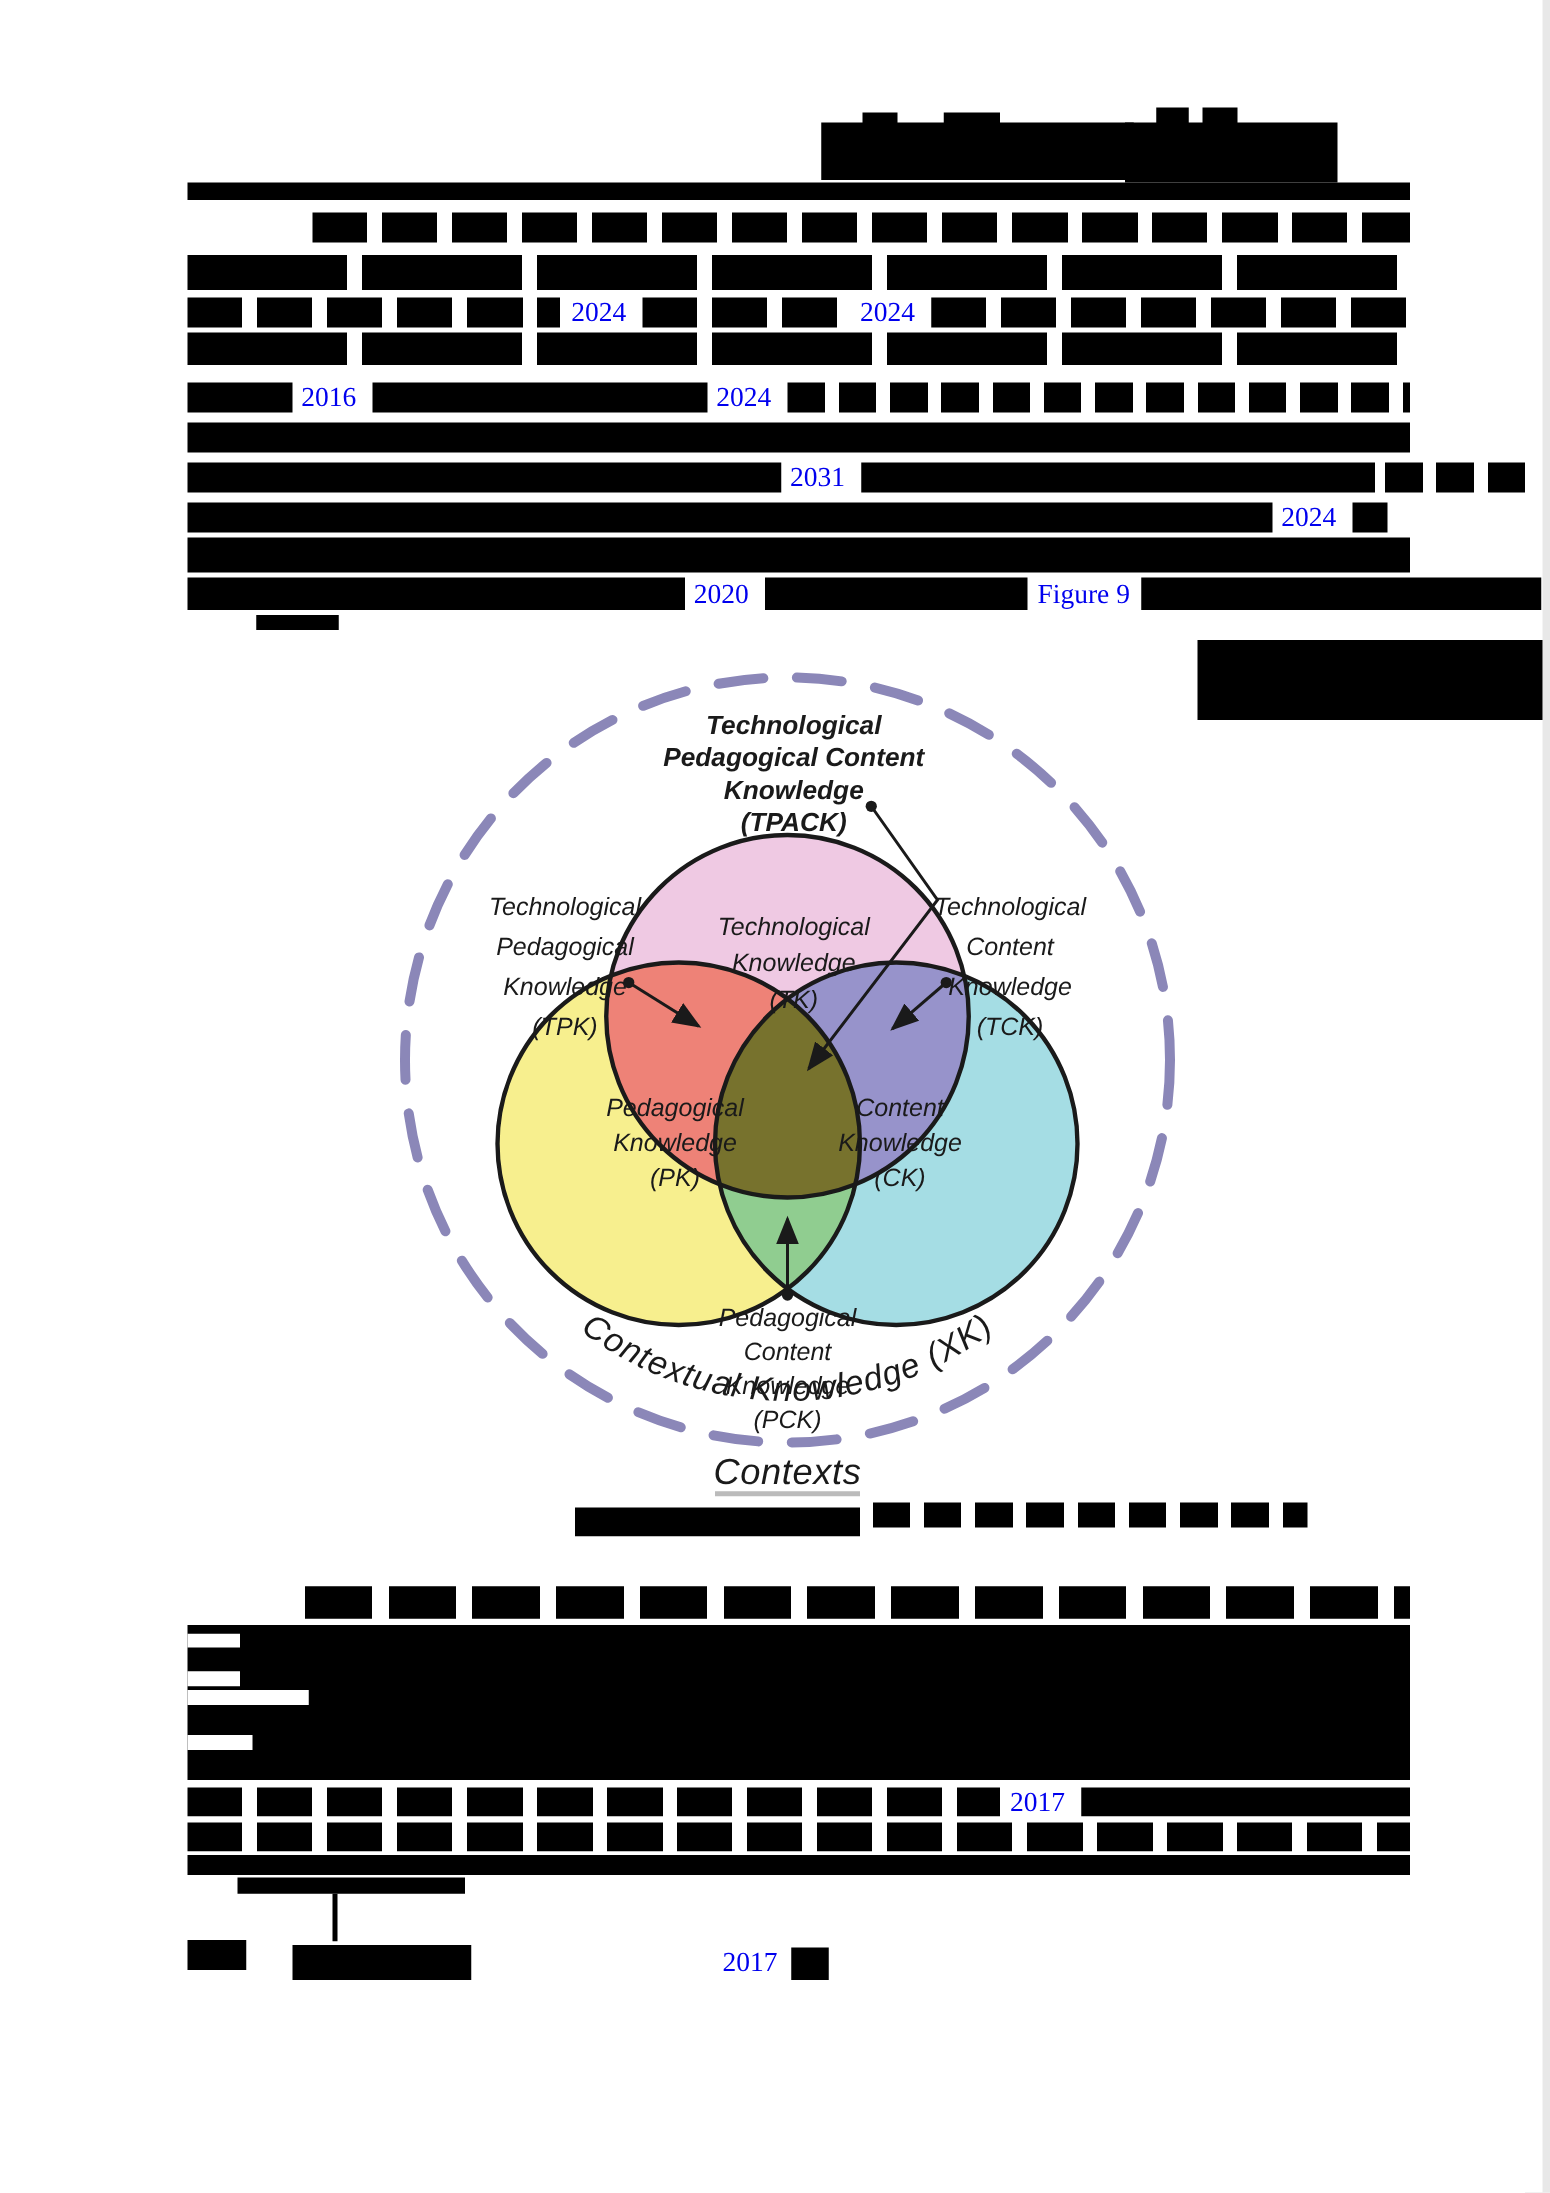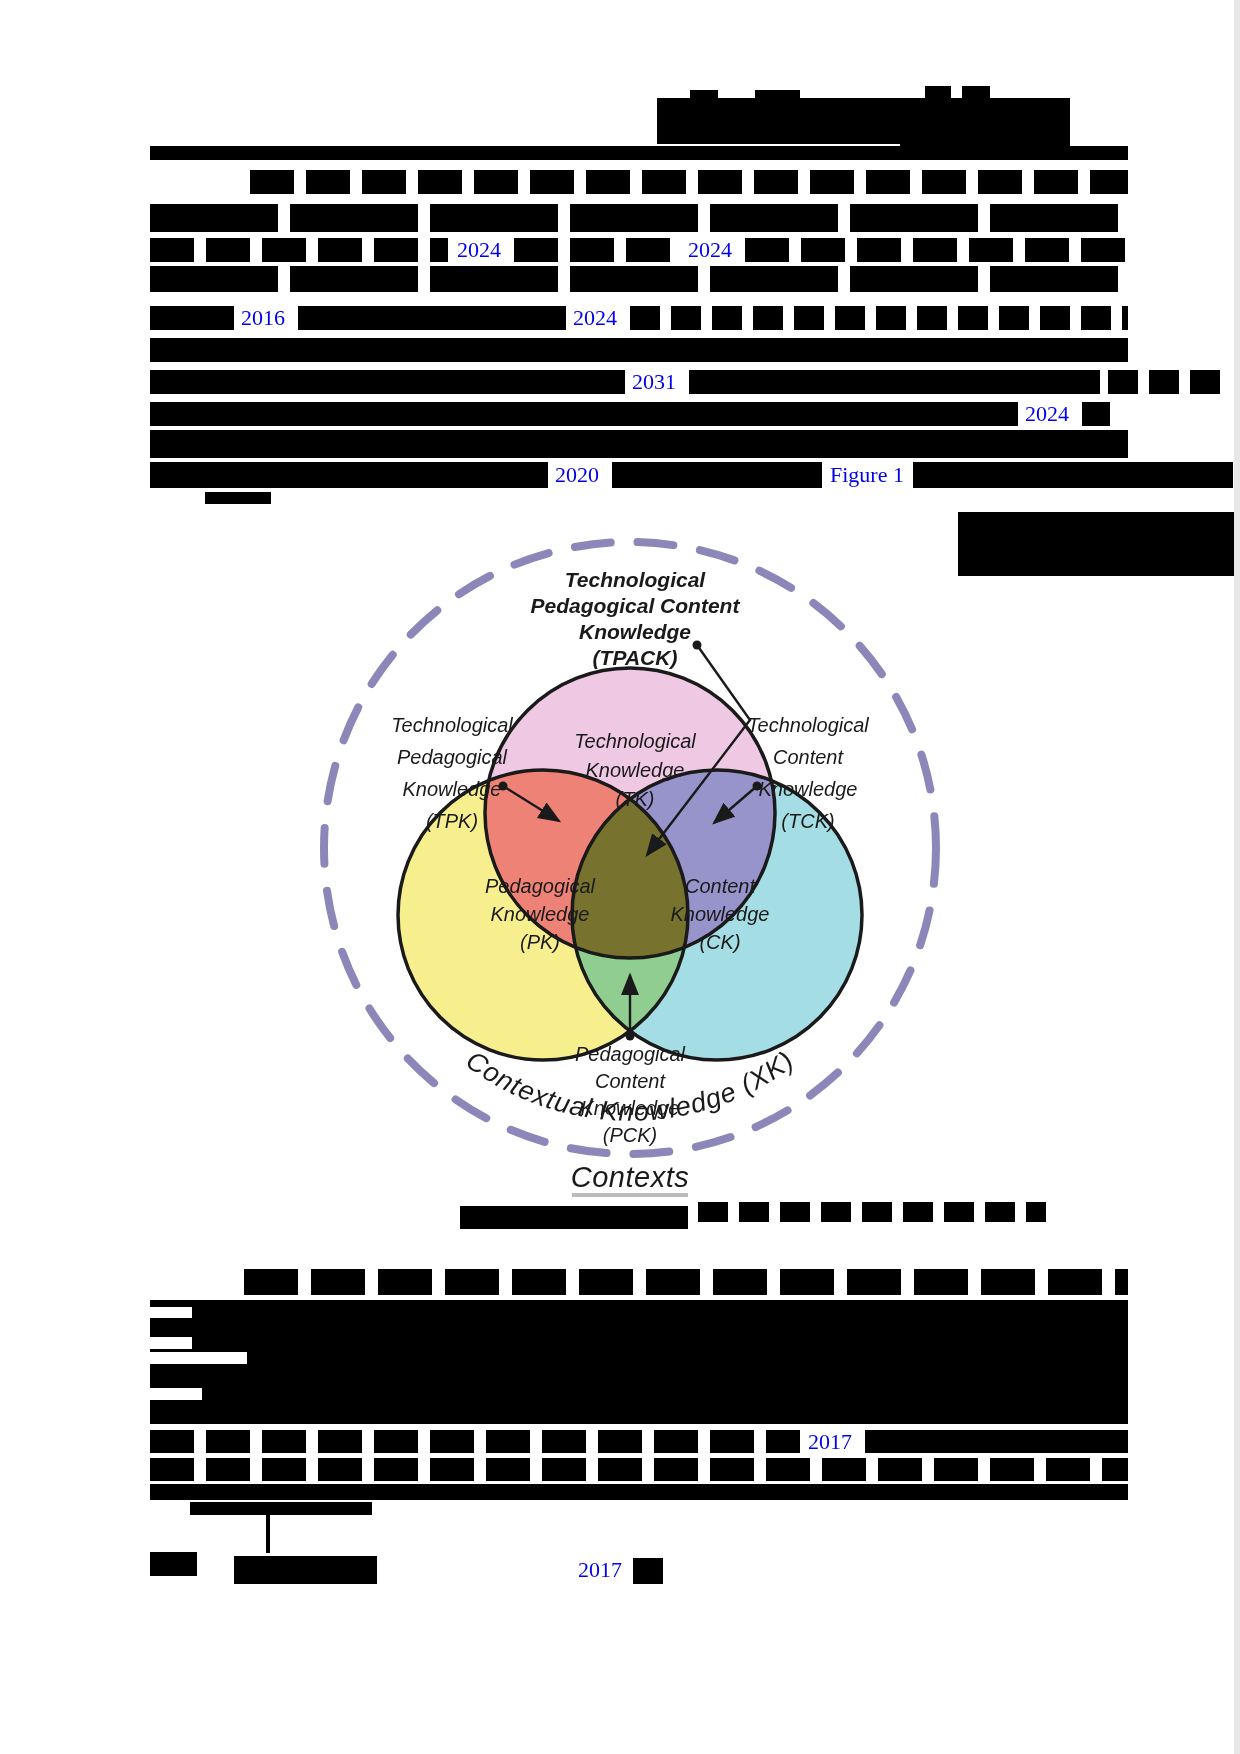--- a/index.html
+++ b/index.html
@@ -59,21 +59,21 @@
 
   <div class="bar" style="left:150px;top:402px;width:868px;height:24px;"></div>
   <a class="link" style="left:1025px;top:402px;">2024</a>
   <div class="bar" style="left:1082px;top:402px;width:28px;height:24px;"></div>
 
   <div class="bar" style="left:150px;top:430px;width:978px;height:28px;"></div>
 
   <div class="bar" style="left:150px;top:462px;width:398px;height:26px;"></div>
   <a class="link" style="left:555px;top:463px;">2020</a>
   <div class="bar" style="left:612px;top:462px;width:210px;height:26px;"></div>
-  <a class="link" style="left:830px;top:463px;">Figure 1</a>
+  <a class="link" style="left:830px;top:463px;">Figure 9</a>
   <div class="bar" style="left:913px;top:462px;width:320px;height:26px;"></div>
   <div class="bar" style="left:205px;top:492px;width:66px;height:12px;"></div>
   <div class="bar" style="left:958px;top:512px;width:282px;height:64px;"></div>
 
   <div id="figwrap">
     <svg width="670" height="700" viewBox="0 0 670 700">
       <defs>
         <clipPath id="clipPK">
             <circle cx="248" cy="410" r="145"></circle>
           </clipPath>

